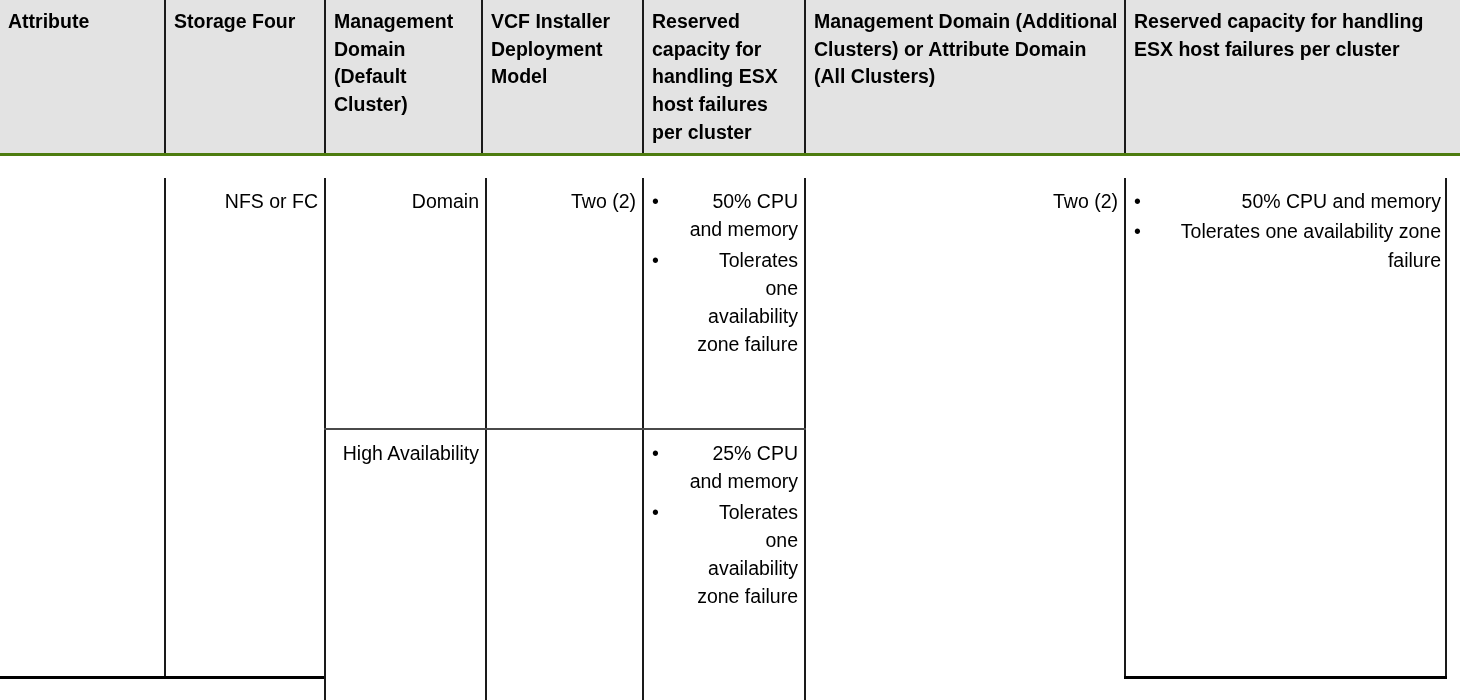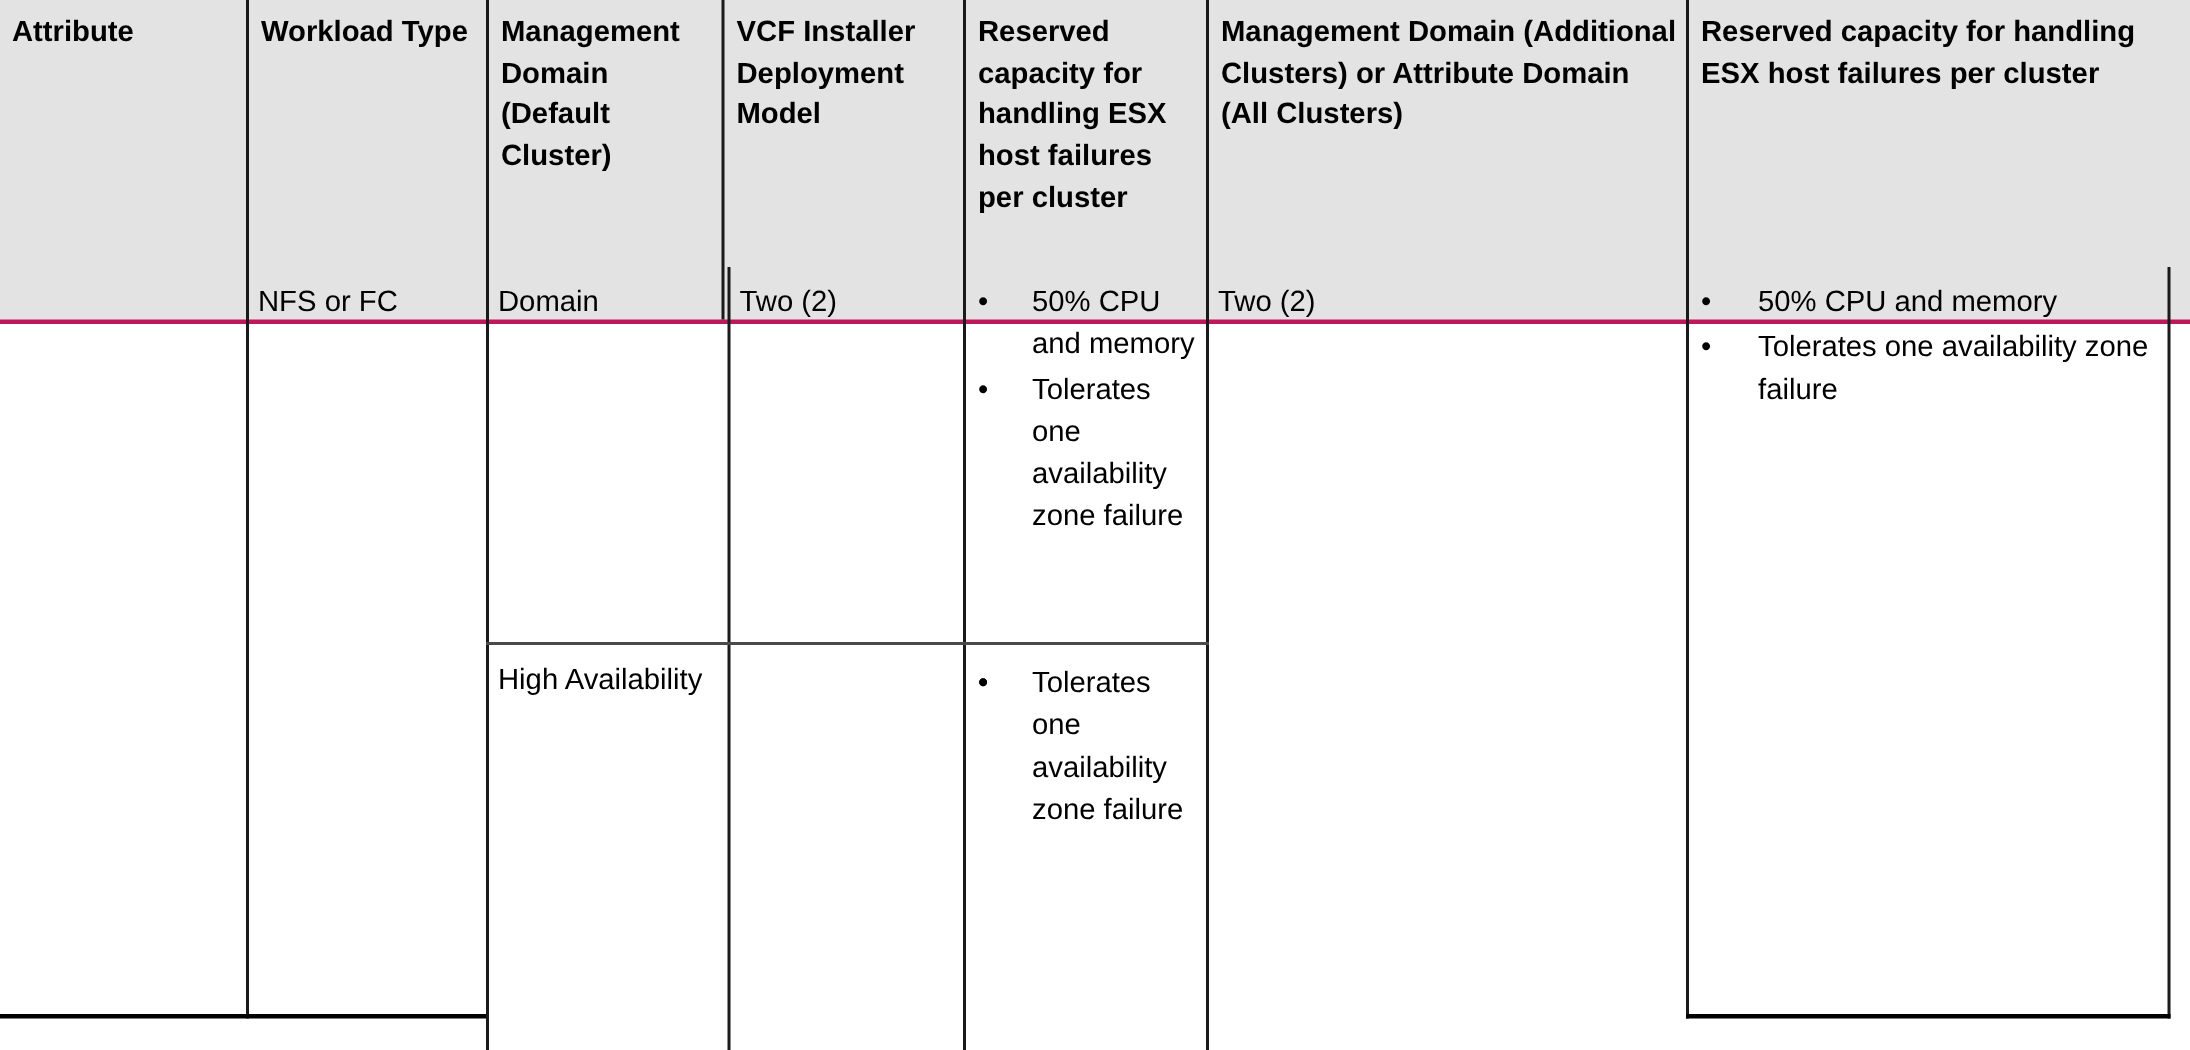--- a/index.html
+++ b/index.html
@@ -21,24 +21,24 @@
     width: 1460px;
     height: 700px;
   }
 
   
   .thead {
     position: absolute;
     left: 0;
     top: 0;
     width: 1460px;
-    height: 216px;
+    height: 156px;
     background: #e3e3e3;
     box-sizing: border-box;
-    border-bottom: 3px solid #be185d;
+    border-bottom: 3px solid #4d7c0f;
     display: flex;
   }
   .th {
     box-sizing: border-box;
     padding: 8px 6px 0 8px;
     font-weight: bold;
     font-size: 19.5px;
     line-height: 1.42;
     border-left: 2px solid #1a1a1a;
     overflow: hidden;
@@ -52,20 +52,21 @@
     top: 178px;
     width: 1460px;
     height: 522px;
   }
 
   .col {
     position: absolute;
     top: 0;
     box-sizing: border-box;
     overflow: hidden;
+    text-align: right;
   }
 
   .cell {
     box-sizing: border-box;
     padding: 9px 6px 4px 8px;
     font-size: 19.5px;
     line-height: 1.45;
     overflow: hidden;
   }
 
@@ -110,21 +111,21 @@
   }
   ul.blist.wide li { padding-left: 44px; }
 </style>
 </head>
 <body>
 
 <div class="doc-table">
 
   <div class="thead">
     <div class="th" style="width:164px">Attribute</div>
-    <div class="th" style="width:160px">Workload Type</div>
+    <div class="th" style="width:160px">Storage Four</div>
     <div class="th" style="width:157px">Management Domain (Default Cluster)</div>
     <div class="th" style="width:161px">VCF Installer Deployment Model</div>
     <div class="th" style="width:162px">Reserved capacity for handling ESX host failures per cluster</div>
     <div class="th" style="width:320px">Management Domain (Additional Clusters) or Attribute Domain (All Clusters)</div>
     <div class="th" style="width:336px">Reserved capacity for handling ESX host failures per cluster</div>
   </div>
 
   <div class="tbody">
 
     <div class="col" style="left:0px; width:164px; height:501px;">
@@ -153,21 +154,21 @@
         <ul class="blist">
           <li><span class="bul">•</span><span>50% CPU and memory</span></li>
           <li><span class="bul">•</span><span>Tolerates one availability zone failure</span></li>
         </ul>
       </div>
     </div>
 
     <div class="col" style="left:642px; top:252px; width:162px; height:249px;">
       <div class="cell" style="height:249px; padding-left:4px;">
         <ul class="blist">
-          <li><span class="bul">•</span></li>
+          <li><span class="bul">•</span><span>25% CPU and memory</span></li>
           <li><span class="bul">•</span><span>Tolerates one availability zone failure</span></li>
         </ul>
       </div>
     </div>
 
     <div class="col" style="left:804px; width:320px; height:501px;">
       <div class="cell" style="height:501px">Two (2)</div>
     </div>
 
     <div class="col" style="left:1124px; width:323px; height:501px;">

